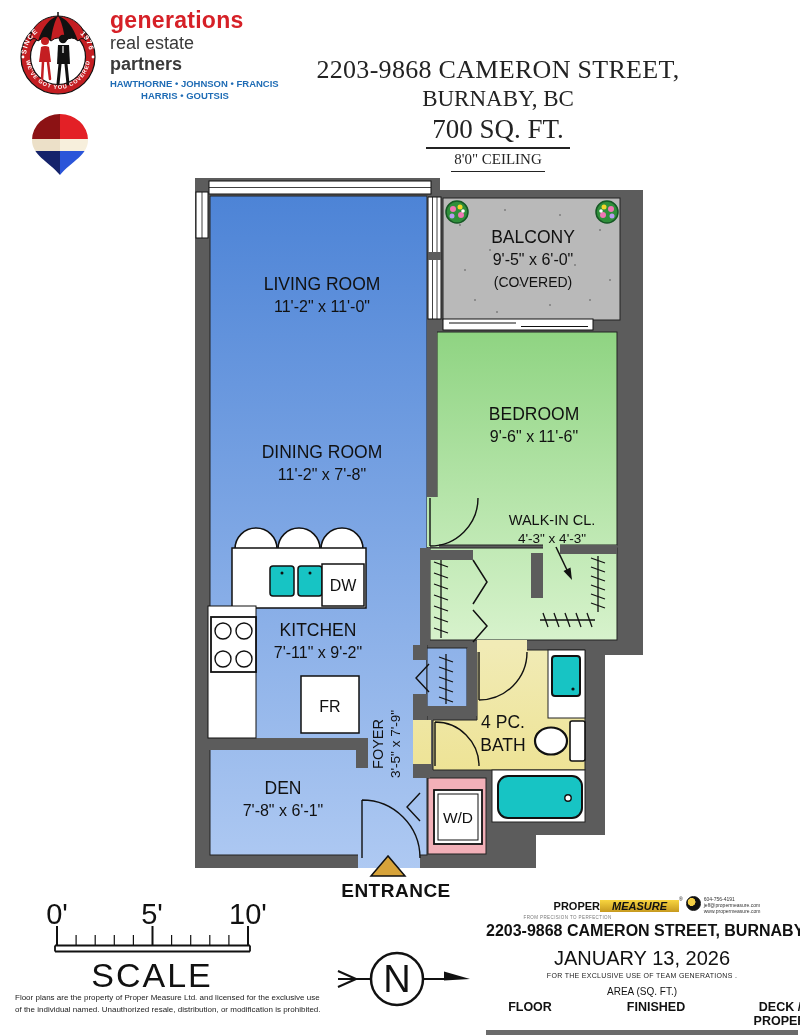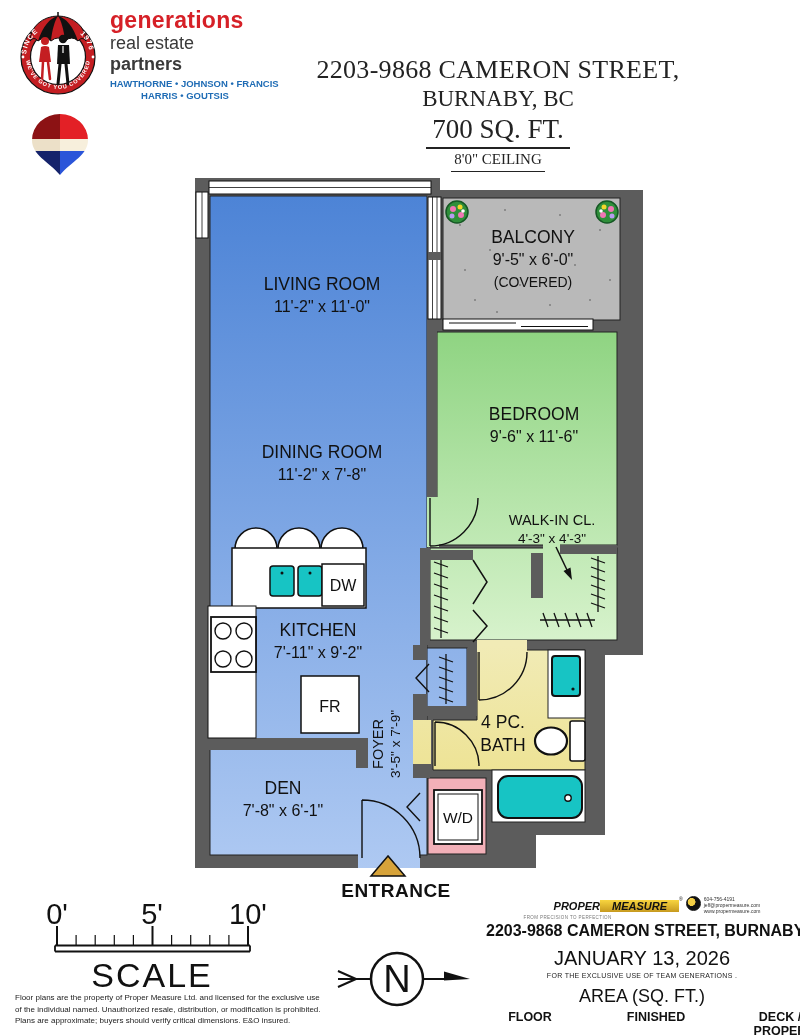--- a/index.html
+++ b/index.html
@@ -31,31 +31,31 @@
   .scale-num{font-size:29px;}
   .scale-word{font-size:34px;letter-spacing:2px;}
   .north-n{font-size:38px;}
   .badge-arc{font-size:7px;font-weight:bold;fill:#fff;letter-spacing:1.1px;}
   .badge-arc-b{font-size:5.6px;font-weight:bold;fill:#fff;letter-spacing:.9px;}
   
   .disclaimer{left:15px;top:992px;width:315px;font-size:8px;line-height:11.5px;color:#222;}
   .footer-block{left:486px;top:896px;width:312px;text-align:center;color:#111;}
   .pm-row{display:flex;justify-content:center;align-items:flex-start;gap:3px;height:24px;}
   .pm-word{white-space:nowrap;}
-  .pm1{font-weight:bold;font-style:italic;font-size:11px;padding-left:30px;}
+  .pm1{font-weight:bold;font-size:11px;padding-left:30px;}
   .pm2{font-weight:bold;font-style:italic;font-size:11px;background:linear-gradient(#f8d53f,#c79a1f);padding:0 12px;}
   .pm-reg{font-size:5px;vertical-align:top;}
   .pm-tag{font-size:4.5px;color:#777;letter-spacing:.4px;text-align:left;margin-top:1px;}
   .pm-globe{width:13px;height:13px;border-radius:50%;flex:none;
             background:radial-gradient(circle at 35% 38%,#f3cf45 32%,#111 36%);border:1px solid #111;}
   .pm-contact{font-size:5px;line-height:6.2px;color:#333;text-align:left;}
   .f-address{font-size:16px;font-weight:bold;margin-top:2px;white-space:nowrap;}
   .f-date{font-size:20px;margin-top:7px;}
   .f-excl{font-size:7px;letter-spacing:.3px;margin-top:2px;color:#222;}
-  .f-areahdr{font-size:18px;margin-top:7px;}
+  .f-areahdr{font-size:10px;margin-top:7px;}
   .f-cols{display:grid;grid-template-columns:88px 140px 84px;font-size:12.5px;margin-top:3px;gap:12px;}
   .f-cols span{text-align:center;}
   .f-cols.hdr{font-weight:bold;}
   .f-bar{height:13px;background:#6b6b6b;margin-top:2px;}
 </style>
 </head>
 <body>
 
 <svg class="abs" style="left:12px;top:8px" width="92" height="98" viewBox="0 0 92 98">
   <defs>
@@ -341,21 +341,20 @@
     <path d="M338,971 L356,979 M338,987 L356,979" stroke="#111" stroke-width="2" fill="none"></path>
     <polygon points="444,971.5 470,979 444,980.5" fill="#111"></polygon>
     <circle cx="397" cy="979" r="26" fill="#fff" stroke="#111" stroke-width="2.5"></circle>
     <text x="397" y="992" text-anchor="middle" class="north-n">N</text>
   </g>
 </svg>
 
 <div class="abs disclaimer">
   <div>Floor plans are the property of Proper Measure Ltd. and licensed for the exclusive use</div>
   <div>of the individual named. Unauthorized resale, distribution, or modification is prohibited.</div>
-  <div>Plans are approximate; buyers should verify critical dimensions. E&amp;O insured.</div>
 </div>
 
 <div class="abs footer-block">
   <div class="pm-row">
     <div class="pm-mark">
       <div class="pm-word"><span class="pm1">PROPER</span><span class="pm2">MEASURE</span><span class="pm-reg">®</span></div>
       <div class="pm-tag">FROM PRECISION TO PERFECTION</div>
     </div>
     <span class="pm-globe"></span>
     <div class="pm-contact">

